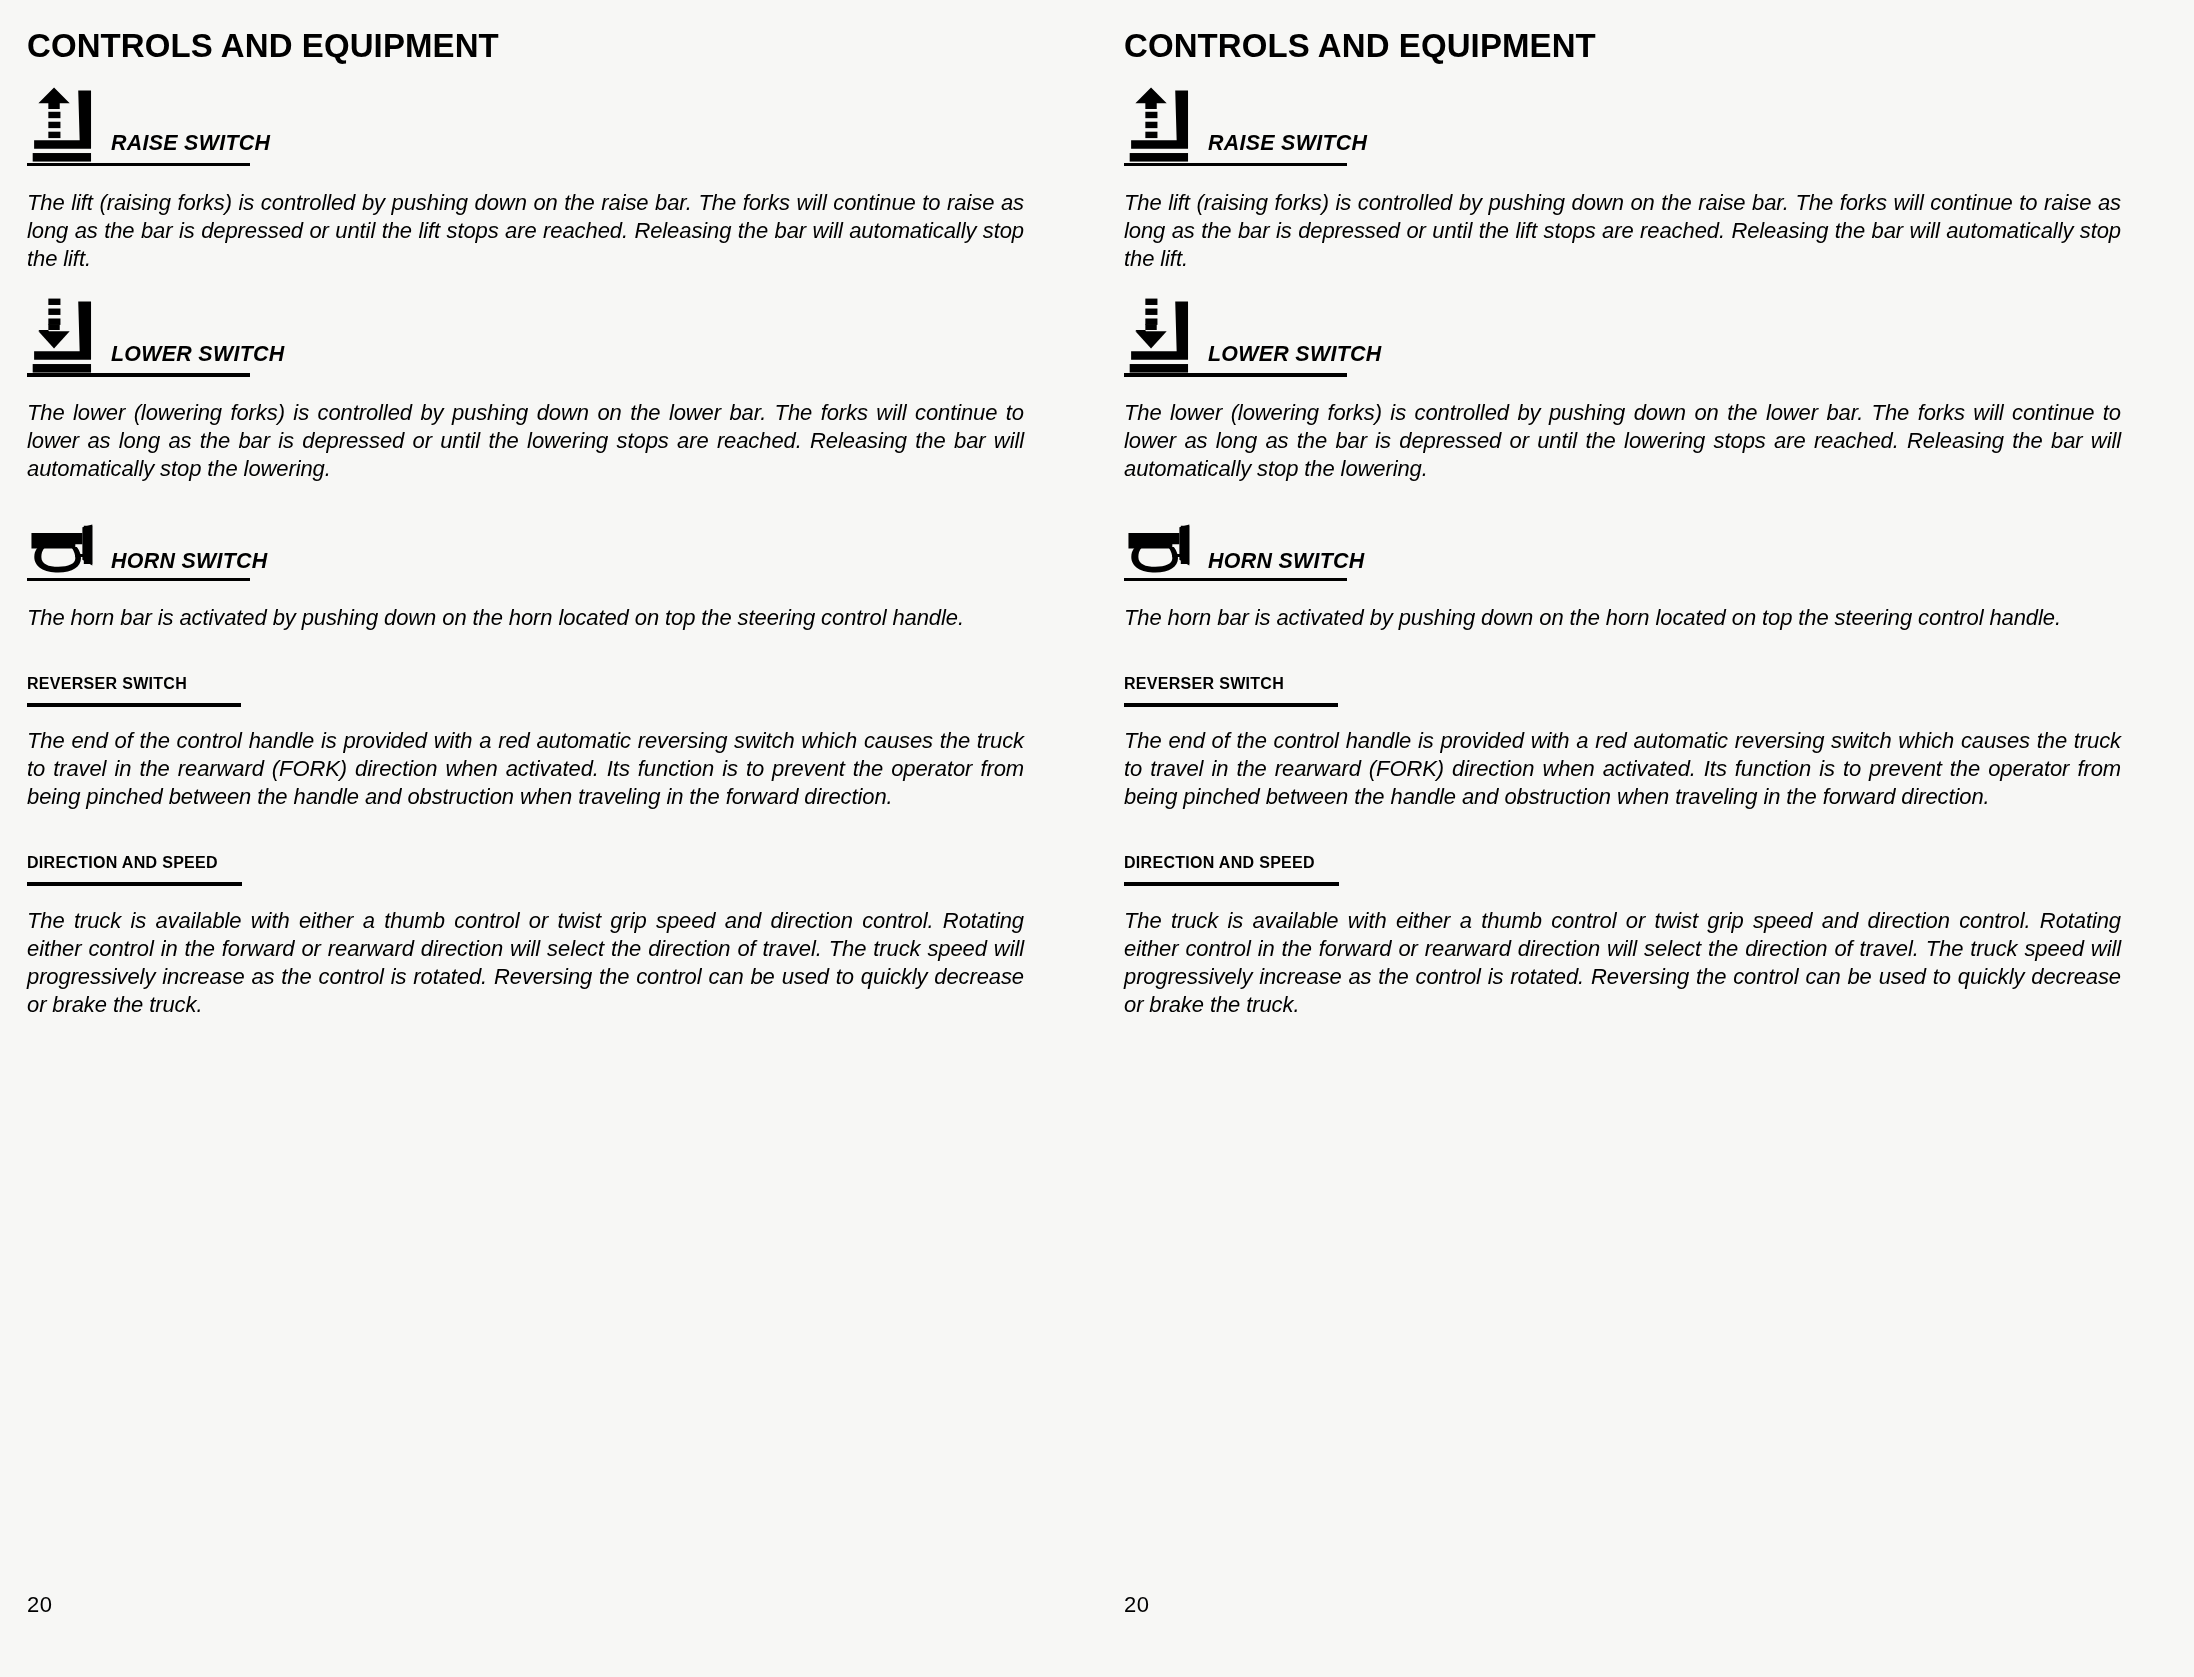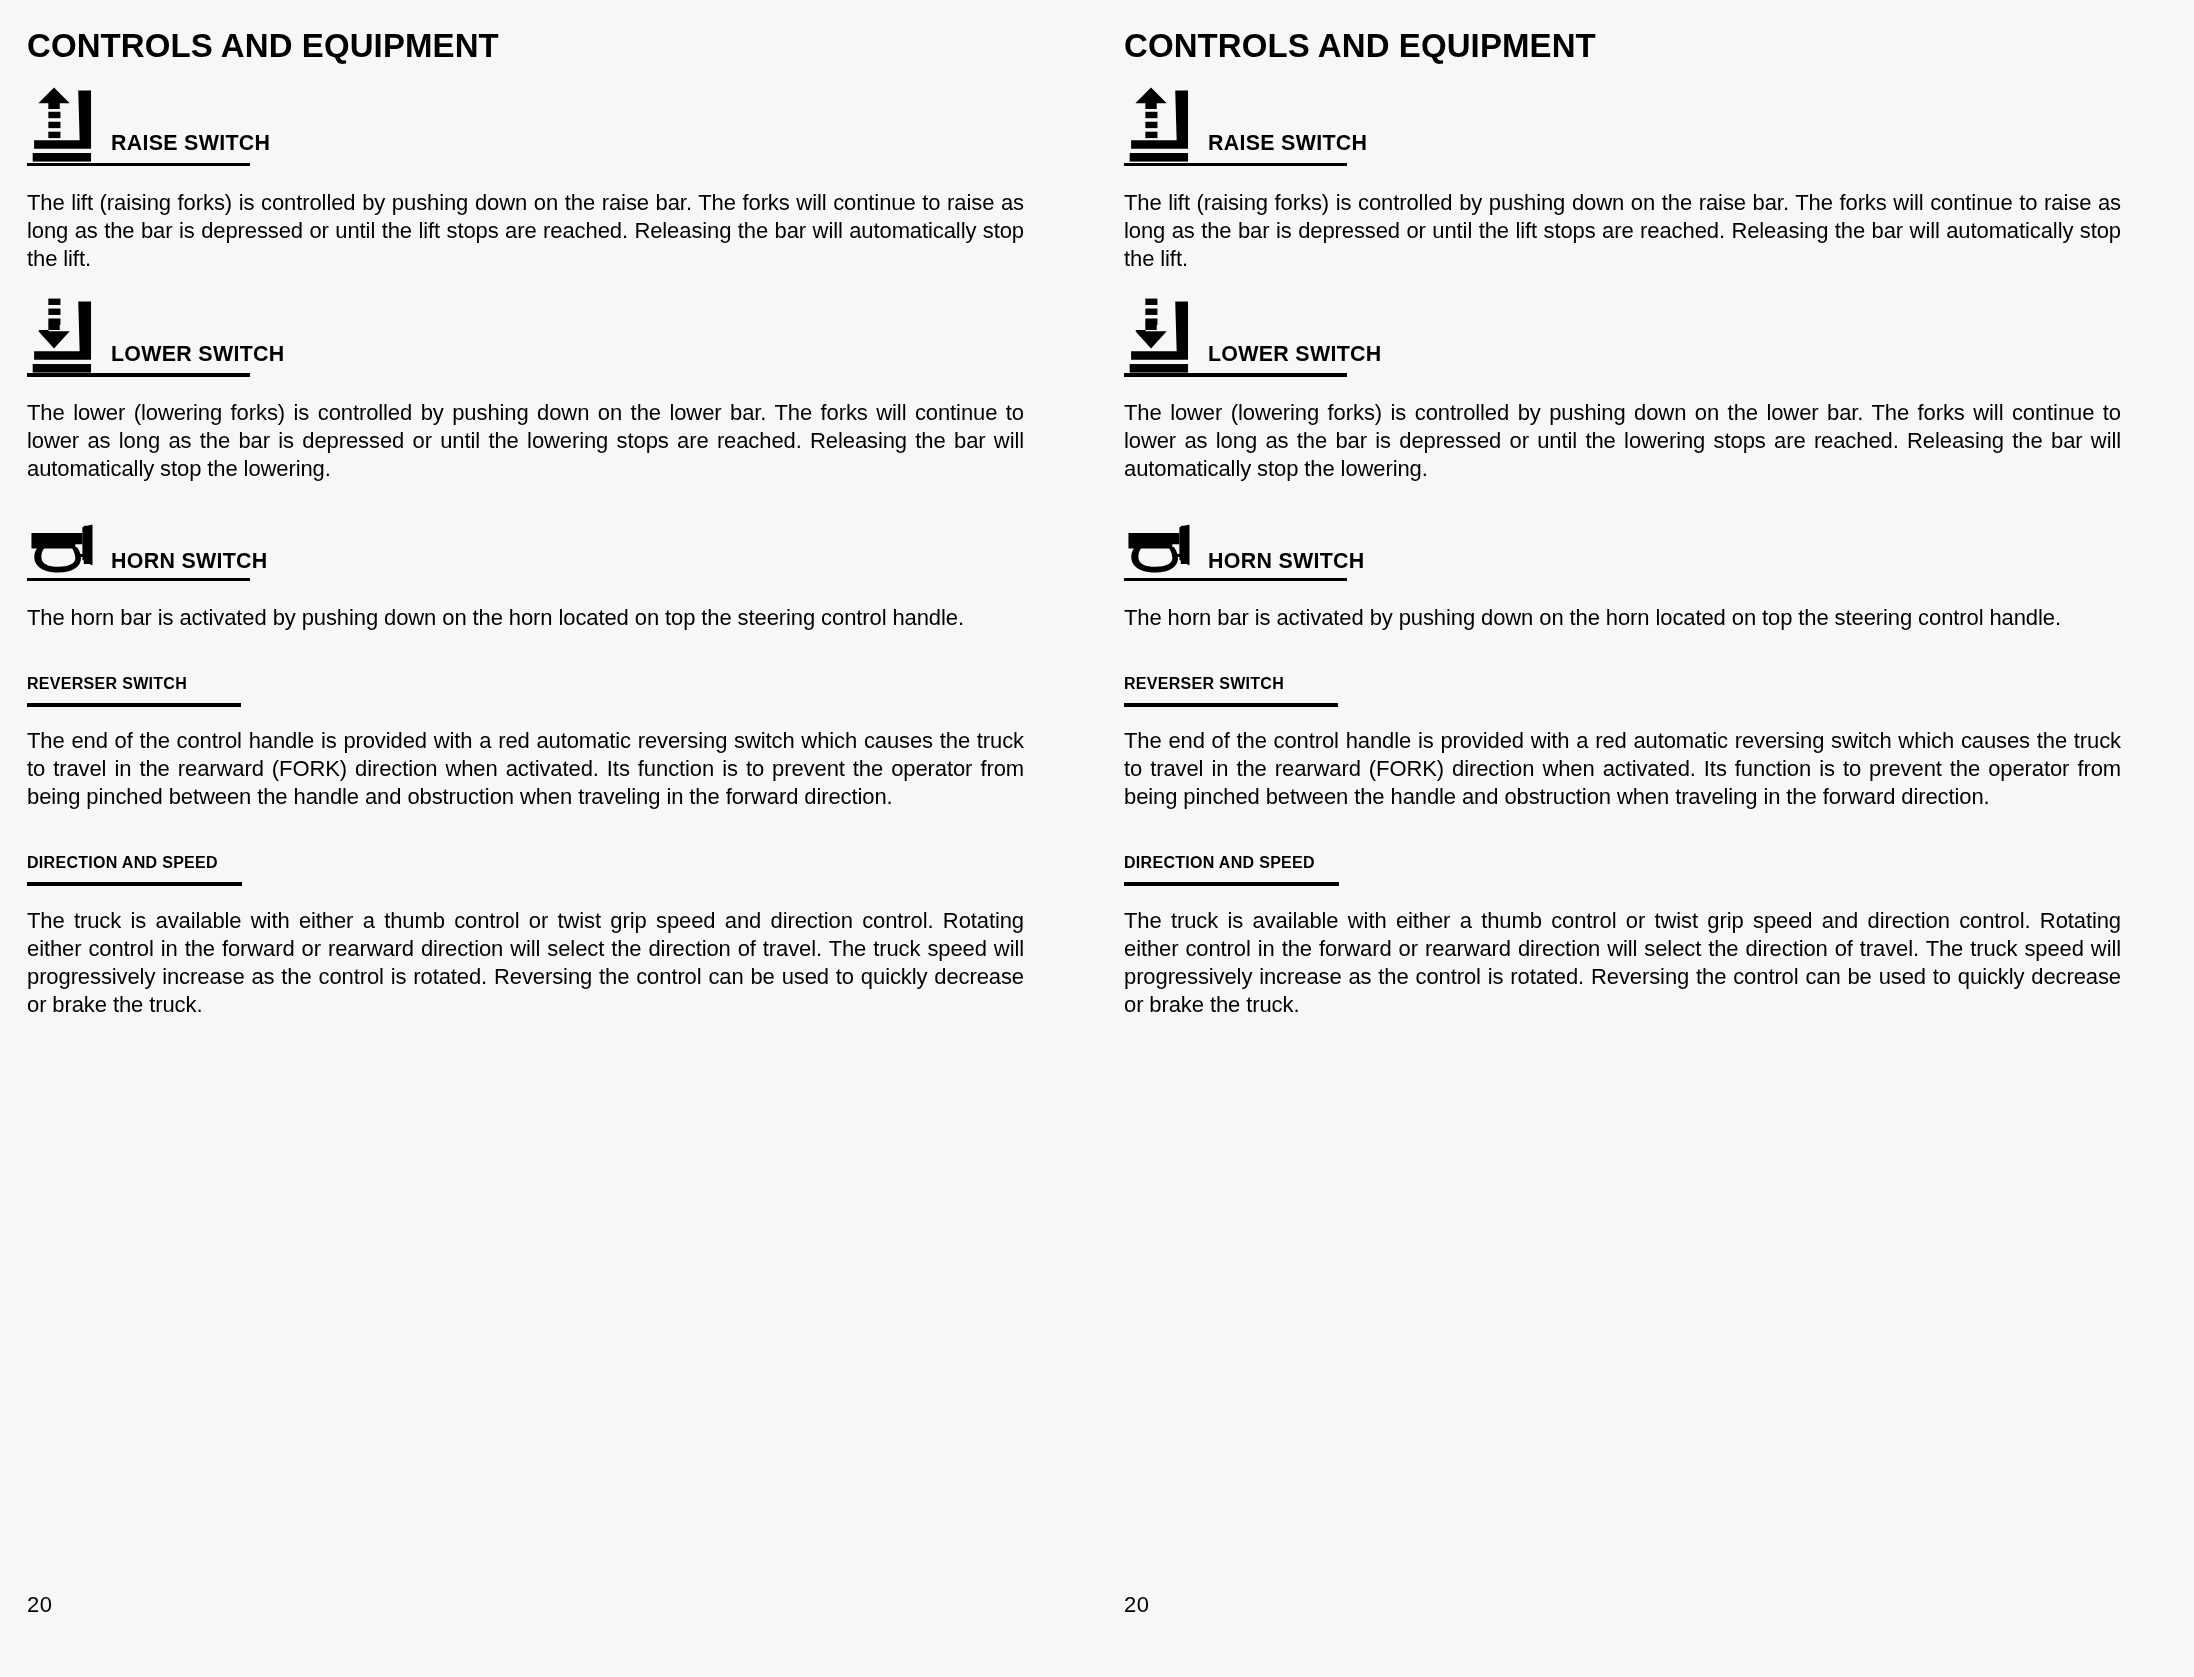--- a/index.html
+++ b/index.html
@@ -49,20 +49,21 @@
     transform: scaleX(0.97);
     transform-origin: left center;
     white-space: nowrap;
   }
 
   
   .icon-head {
     position: relative;
     margin-top: 24px;
     height: 84px;
+    font-style: italic;
   }
   .icon-head.horn { height: 71px; margin-top: 31px; }
 
   .icon-wrap {
     position: absolute;
     left: 0;
     bottom: 4.3px;
   }
 
   .head-label {
@@ -110,20 +111,21 @@
   .sec-head.ds .rule2 { width: 215px; }
 
   
   .body-p {
     font-size: 22px;
     line-height: 28px;
     margin: 20px 0 0 0;
     width: 997px;
     text-align: justify;
     letter-spacing: -0.1px;
+    font-style: italic;
   }
   .body-p.after-head { margin-top: 18.5px; }
 
   
   .folio {
     position: absolute;
     bottom: 44px;
     left: 0;
     width: 997px;
     text-align: left;

